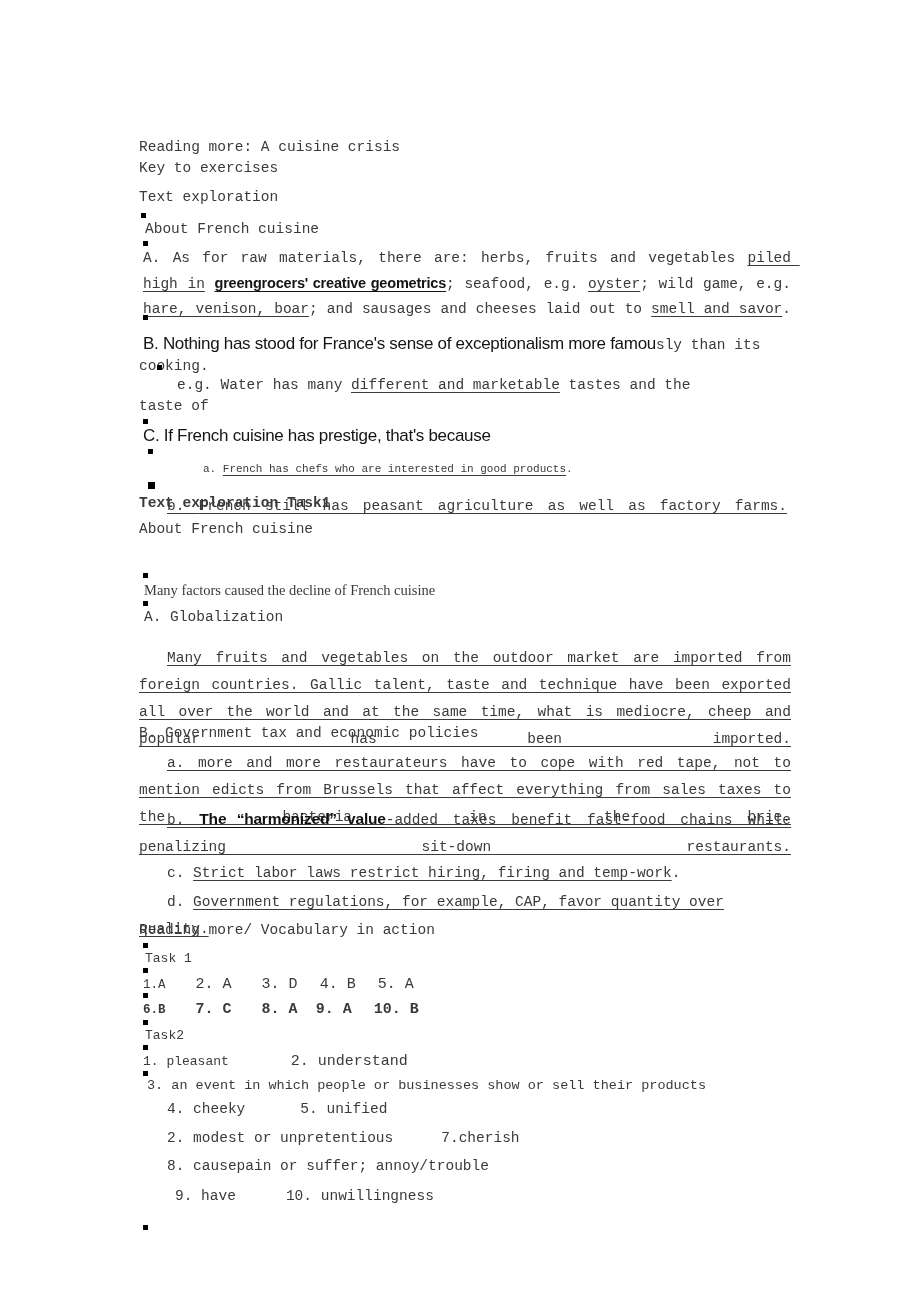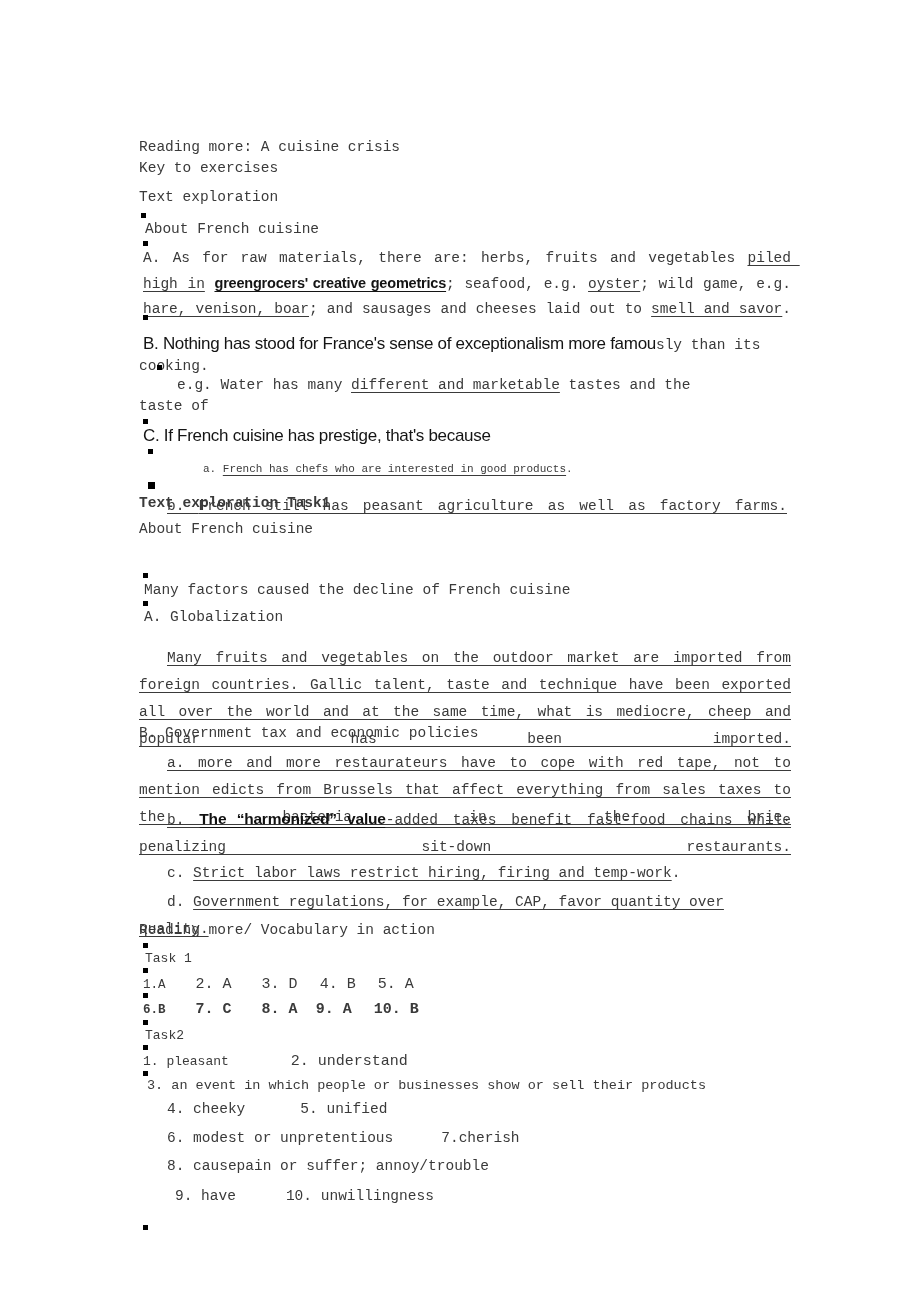--- a/index.html
+++ b/index.html
@@ -165,21 +165,21 @@
 
     <div class="row" style="top:356px;font-weight:bold;">
       <div class="plain">Text exploration Task1</div>
     </div>
     <div class="row" style="top:382px;">
       <div class="plain">About French cuisine</div>
     </div>
 
     <div class="row" style="top:436px;">
       <span class="bul" style="top:0px;left:4px;"></span>
-      <div class="plain" style="padding-left:5px;padding-top:7px;">Many factors caused the decline of French cuisine</div>
+      <div class="plain" style="padding-left:5px;padding-top:7px;font-family:Liberation Serif, serif;">Many factors caused the decline of French cuisine</div>
     </div>
 
     <div class="row" style="top:464px;">
       <span class="bul" style="top:0px;left:4px;"></span>
       <div class="plain" style="padding-left:5px;padding-top:6px;">A. Globalization</div>
     </div>
 
     <div class="row" style="top:508px;">
       <div class="plain ul just full" style="line-height:27px;text-indent:28px;">Many fruits and vegetables on the outdoor market are imported from foreign countries. Gallic talent, taste and technique have been exported all over the world and at the same time, what is mediocre, cheep and popular has been imported.</div>
     </div>
@@ -240,21 +240,21 @@
     <div class="row" style="top:934px;">
       <span class="bul" style="top:0px;left:4px;"></span>
       <div class="plain" style="padding-left:8px;padding-top:5px;font-size:13.5px;line-height:20px;">3. an event in which people or businesses show or sell their products</div>
     </div>
 
     <div class="row" style="top:959px;">
       <div style="padding-left:28px;line-height:24px;"><span class="plain">4. cheeky</span><span style="display:inline-block;width:55px;"></span><span class="plain">5. unified</span></div>
     </div>
 
     <div class="row" style="top:988px;">
-      <div style="padding-left:28px;line-height:24px;"><span class="plain">6. modest or unpretentious</span><span style="display:inline-block;width:48px;"></span><span class="plain">7.cherish</span></div>
+      <div style="padding-left:28px;line-height:24px;"><span class="plain">2. modest or unpretentious</span><span style="display:inline-block;width:48px;"></span><span class="plain">7.cherish</span></div>
     </div>
 
     <div class="row" style="top:1017px;">
       <div class="plain" style="padding-left:28px;line-height:24px;">8. causepain or suffer; annoy/trouble</div>
     </div>
 
     <div class="row" style="top:1046px;">
       <div style="padding-left:36px;line-height:24px;"><span class="plain">9. have</span><span style="display:inline-block;width:50px;"></span><span class="plain">10. unwillingness</span></div>
     </div>
 

